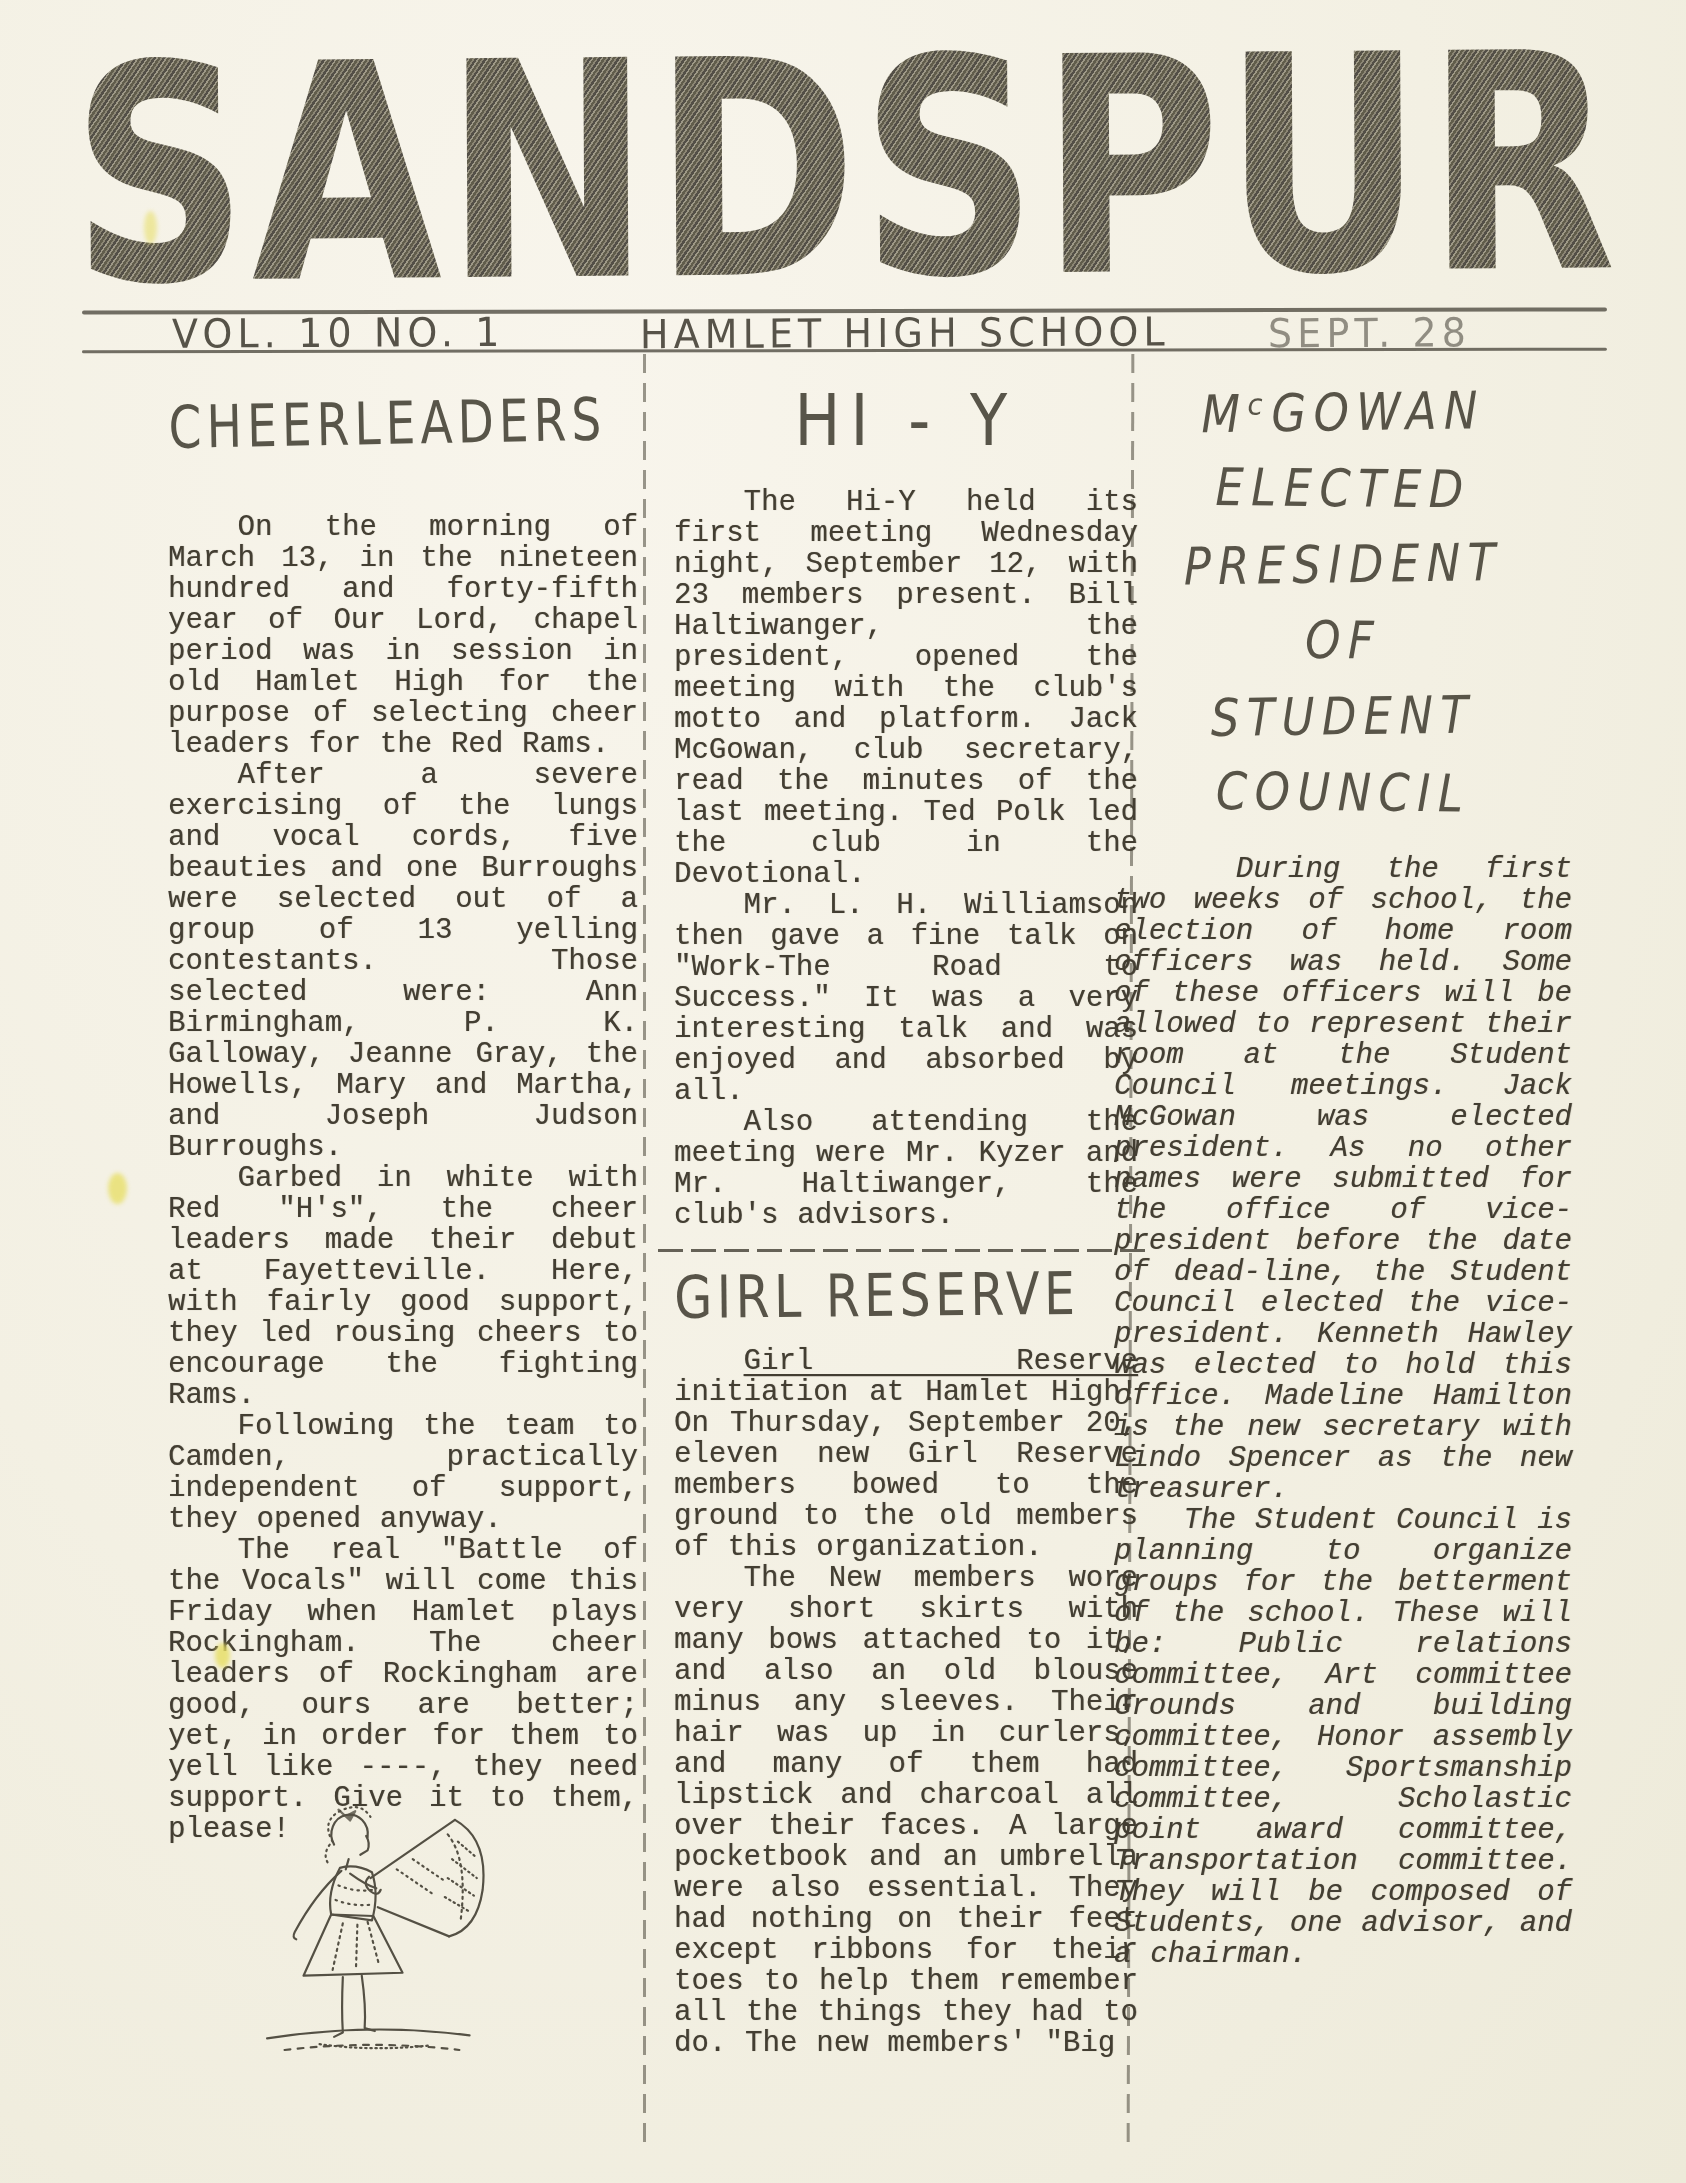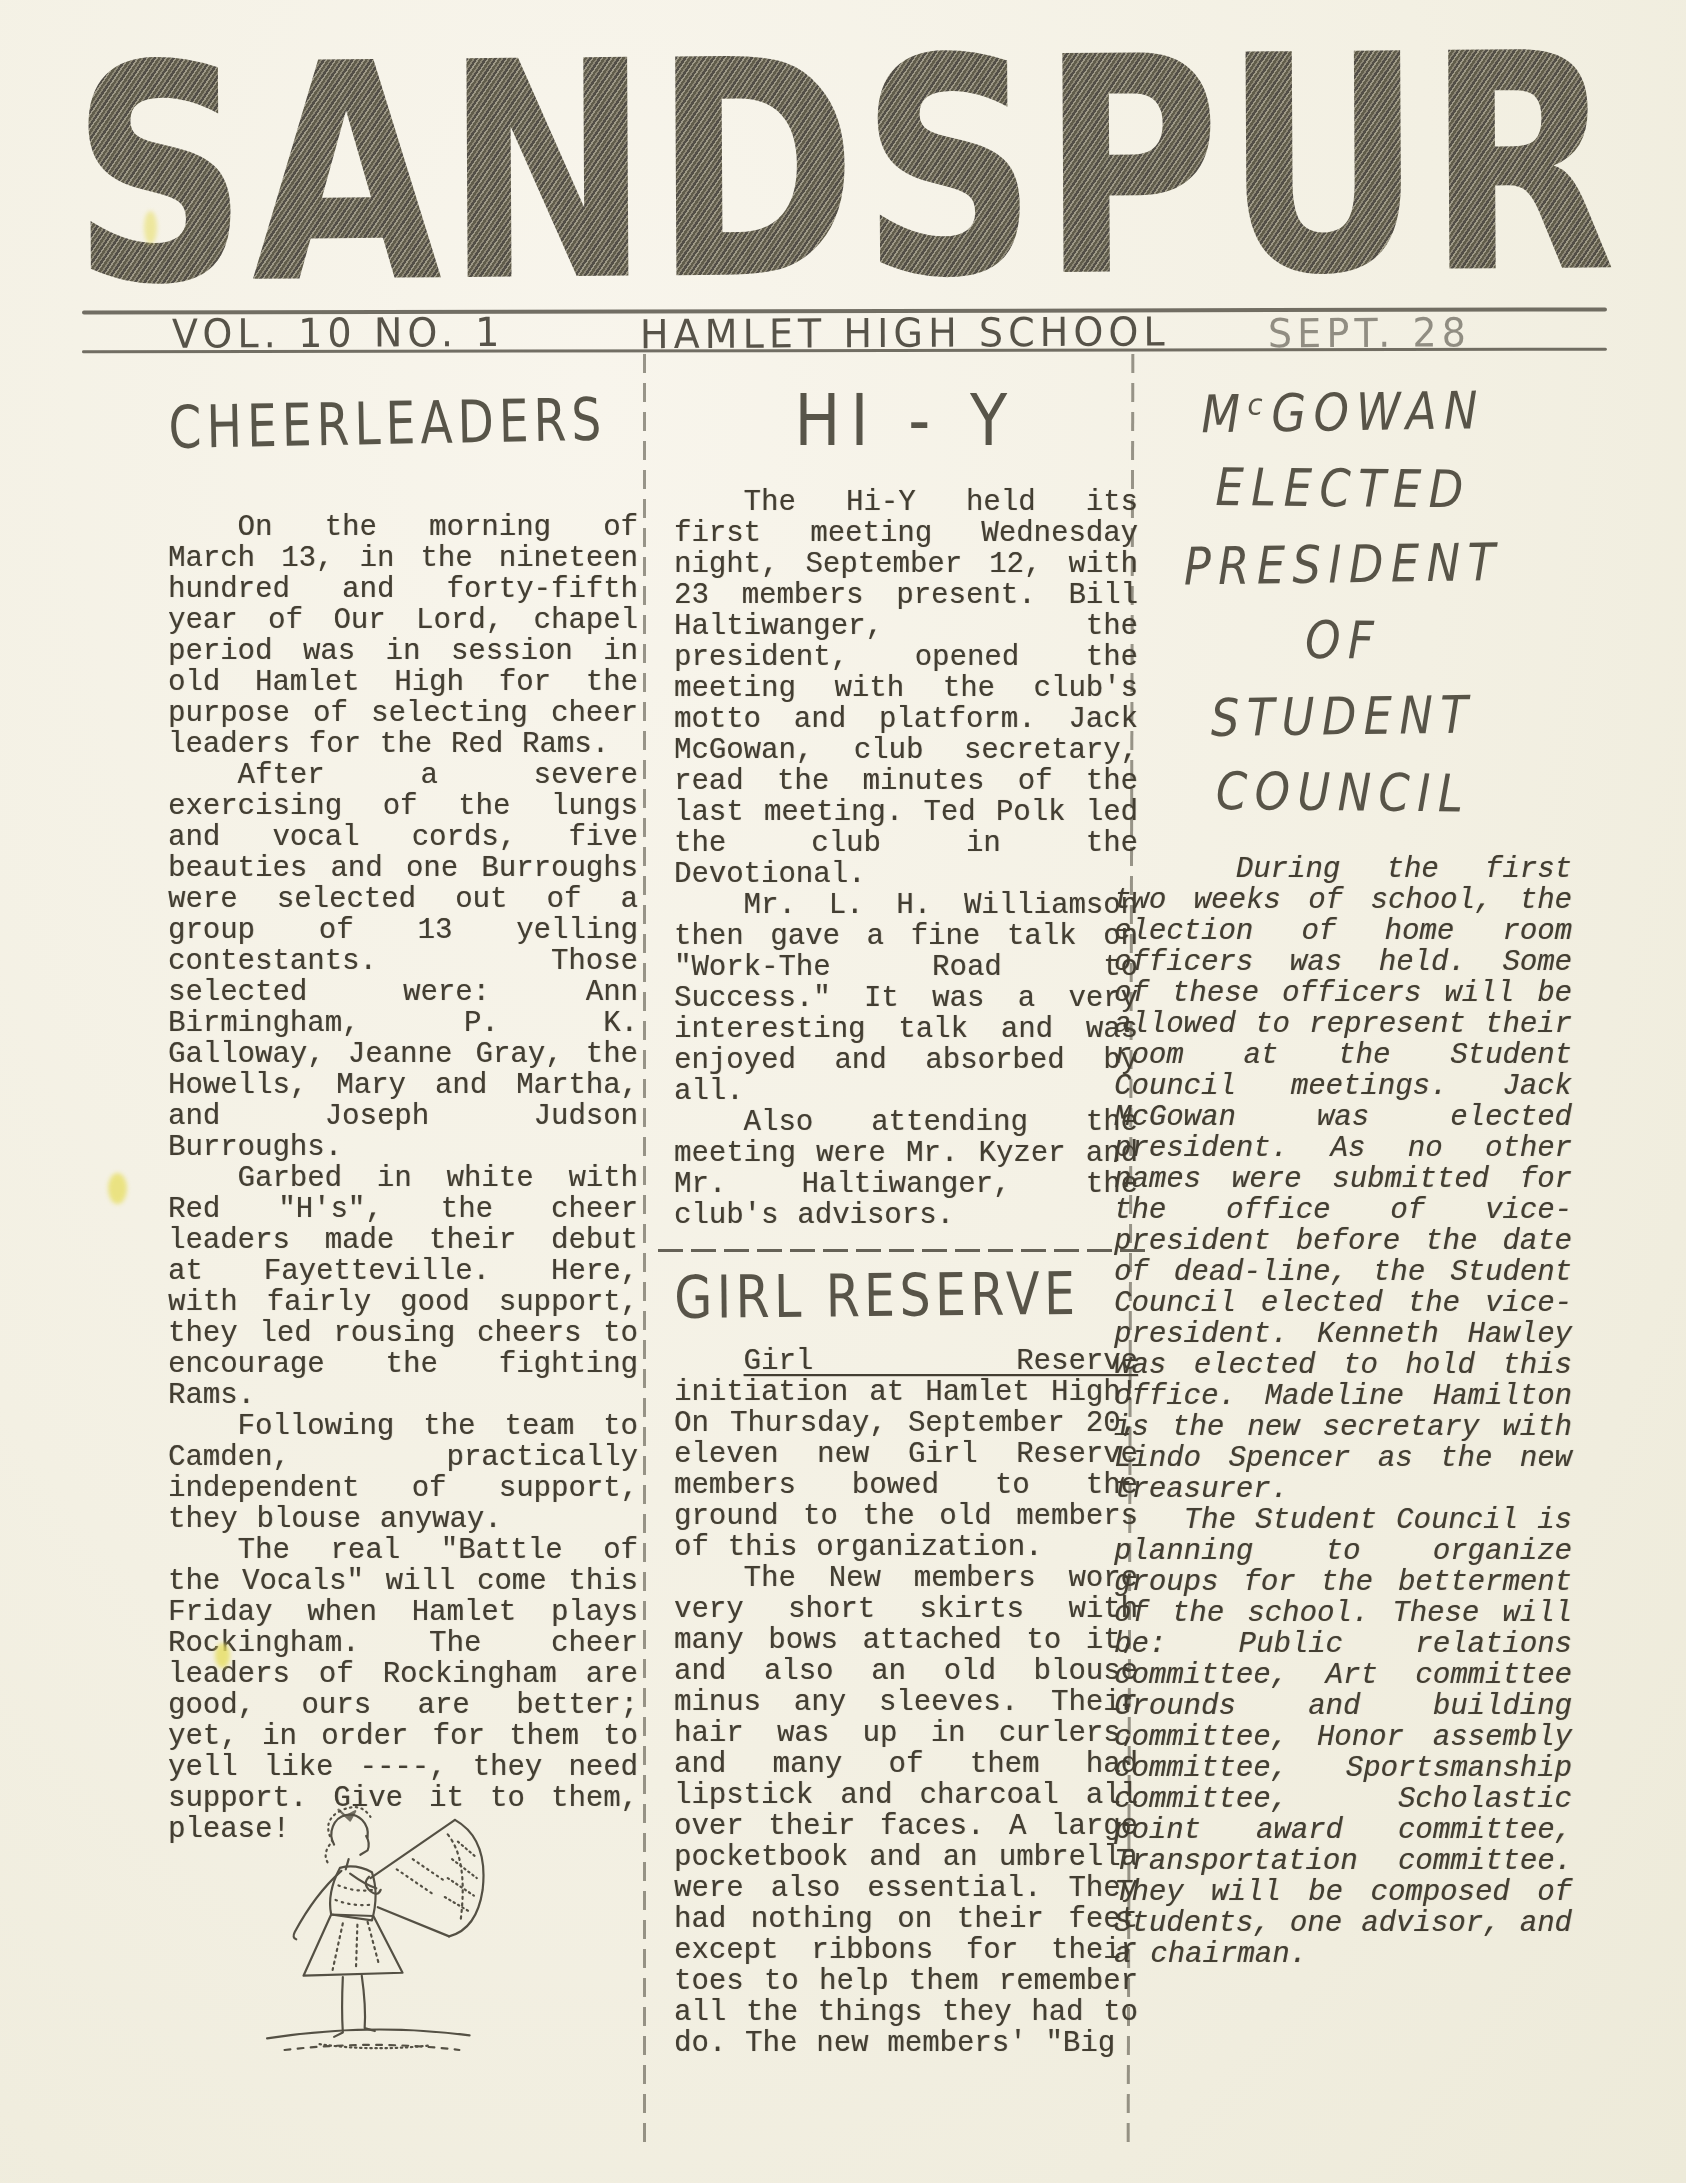--- a/index.html
+++ b/index.html
@@ -84,21 +84,21 @@
 
   <div class="vdiv vdiv-1"></div>
   <div class="vdiv vdiv-2"></div>
 
   <div class="col col1">
     <h2 class="stencil">CHEERLEADERS</h2>
     <div class="tw">
       <p>On the morning of March 13, in the nineteen hundred and forty-fifth year of Our Lord, chapel period was in session in old Hamlet High for the purpose of selecting cheer leaders for the Red Rams.</p>
       <p>After a severe exercising of the lungs and vocal cords, five beauties and one Burroughs were selected out of a group of 13 yelling contestants. Those selected were: Ann Birmingham, P. K. Galloway, Jeanne Gray, the Howells, Mary and Martha, and Joseph Judson Burroughs.</p>
       <p>Garbed in white with Red "H's", the cheer leaders made their debut at Fayetteville. Here, with fairly good support, they led rousing cheers to encourage the fighting Rams.</p>
-      <p>Following the team to Camden, practically independent of support, they blouse anyway.</p>
+      <p>Following the team to Camden, practically independent of support, they opened anyway.</p>
       <p>The real "Battle of the Vocals" will come this Friday when Hamlet plays Rockingham. The cheer leaders of Rockingham are good, ours are better; yet, in order for them to yell like ----, they need support. Give it to them, please!</p>
     </div>
 
     <svg class="cheer-art" width="277" height="268" viewBox="0 0 380 368" fill="none" stroke="#3f3b2f" stroke-width="3" stroke-linecap="round" stroke-linejoin="round">
 
       <path d="M146,16 l10,9 l13,-7 l-7,13 z" fill="#3f3b2f" opacity="0.8"></path>
 
       <path d="M140,64 a25,27 0 1 1 46,-10"></path>
       <path d="M184,52 q6,10 2,20 l-10,6"></path>
 

